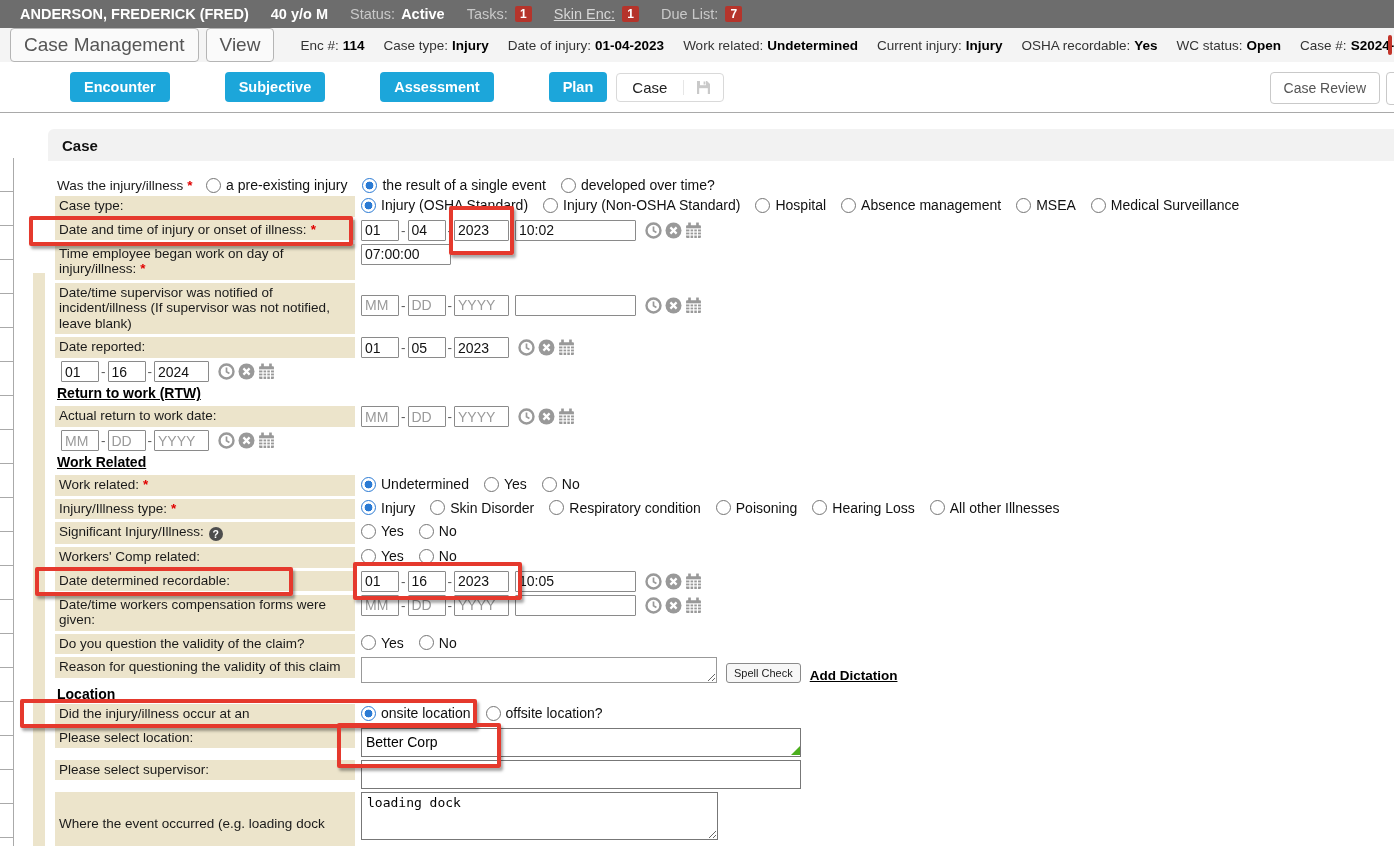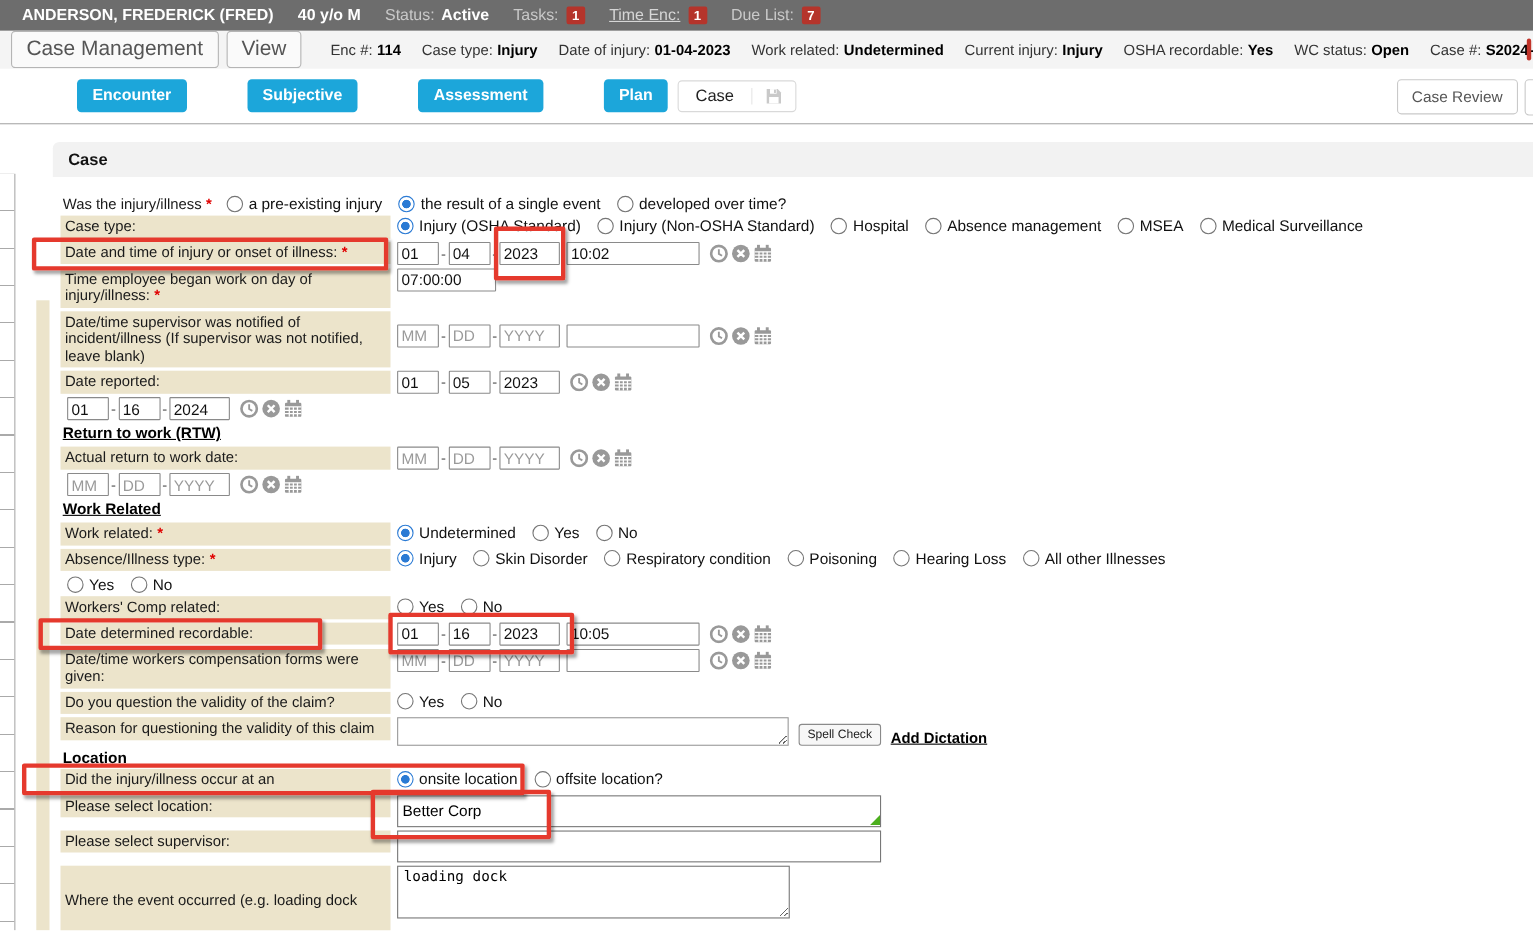--- a/index.html
+++ b/index.html
@@ -115,21 +115,21 @@
 
 <div class="page">
 
   <div class="patient-bar">
     <span class="pb-name">ANDERSON, FREDERICK (FRED)</span>
     <span class="pb-agesex">40 y/o M</span>
     <span class="pb-label">Status:</span>
     <span class="pb-val">Active</span>
     <span class="pb-label">Tasks:</span>
     <span class="badge">1</span>
-    <span class="pb-link">Time Enc:</span>
+    <span class="pb-link">Skin Enc:</span>
     <span class="badge">1</span>
     <span class="pb-label">Due List:</span>
     <span class="badge">7</span>
   </div>
 
   <div class="case-bar">
     <button class="cb-btn">Case Management</button>
     <button class="cb-btn">View</button>
     <span class="cb-item"><span>Enc #:</span><span class="cb-v">114</span></span>
     <span class="cb-item"><span>Case type:</span><span class="cb-v">Injury</span></span>
@@ -454,21 +454,21 @@
               <span>Yes</span>
             </span>
           <span class="opt">
               <span class="radio"></span>
               <span>No</span>
             </span>
         </div>
       </div>
 
       <div class="frow">
-        <div class="flabel"><span>Absence/Illness type:</span><span class="req">*</span></div>
+        <div class="flabel"><span>Injury/Illness type:</span><span class="req">*</span></div>
         <div class="fval">
           <span class="opt">
               <span class="radio checked"></span>
               <span>Injury</span>
             </span>
           <span class="opt">
               <span class="radio"></span>
               <span>Skin Disorder</span>
             </span>
           <span class="opt">
@@ -484,20 +484,21 @@
               <span>Hearing Loss</span>
             </span>
           <span class="opt">
               <span class="radio"></span>
               <span>All other Illnesses</span>
             </span>
         </div>
       </div>
 
       <div class="frow">
+        <div class="flabel"><span>Significant Injury/Illness:</span><span class="help">?</span></div>
         <div class="fval">
           <span class="opt">
               <span class="radio"></span>
               <span>Yes</span>
             </span>
           <span class="opt">
               <span class="radio"></span>
               <span>No</span>
             </span>
         </div>

